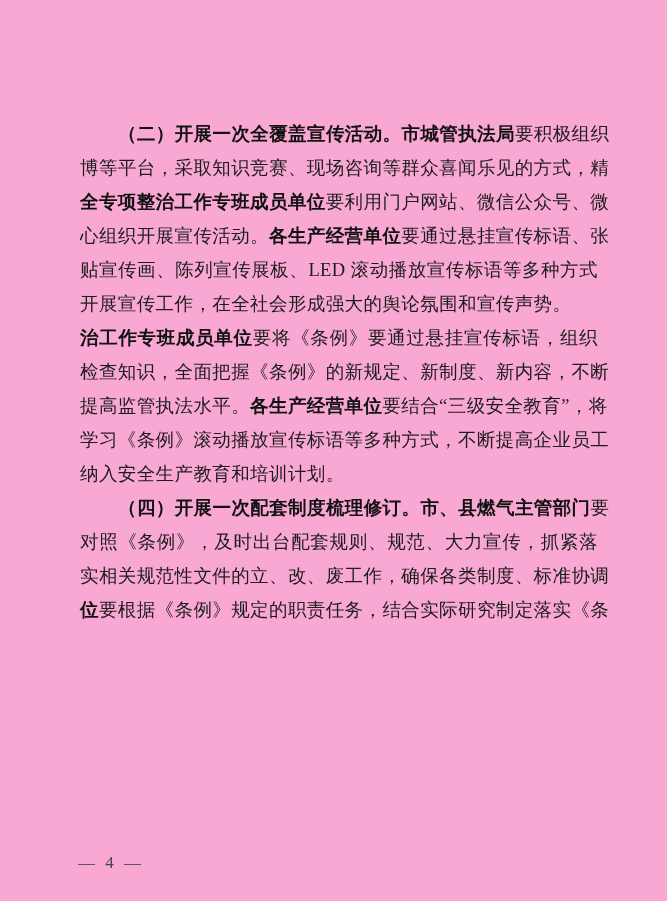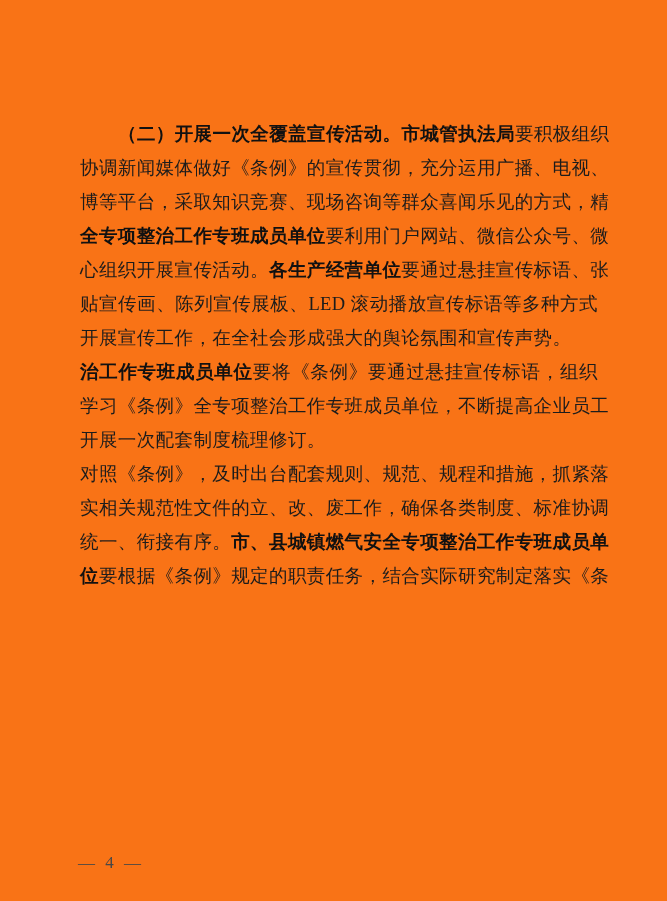--- a/index.html
+++ b/index.html
@@ -4,21 +4,21 @@
 <style>
   html, body {
     margin: 0;
     padding: 0;
     background: #ffffff;
   }
   .page {
     position: relative;
     width: 667px;
     height: 901px;
-    background: #f97316;
+    background: #f9a8d4;
     overflow: hidden;
     font-family: "Liberation Serif", "DejaVu Serif", serif;
   }
   .doc-body {
     position: absolute;
     left: 80px;
     top: 117px;
     width: 518px;
   }
   .text-line {
@@ -52,28 +52,29 @@
     color: #474747;
     letter-spacing: 3px;
   }
 </style>
 </head>
 <body>
 
 <div class="page">
   <div class="doc-body">
       <div class="text-line indent"><span class="seg-bold">（二）开展一次全覆盖宣传活动。市城管执法局</span><span class="seg-normal">要积极组织</span></div>
-      <div class="text-line"><span class="seg-normal">协调新闻媒体做好《条例》的宣传贯彻，充分运用广播、电视、</span></div>
       <div class="text-line"><span class="seg-normal">博等平台，采取知识竞赛、现场咨询等群众喜闻乐见的方式，精</span></div>
       <div class="text-line"><span class="seg-bold">全专项整治工作专班成员单位</span><span class="seg-normal">要利用门户网站、微信公众号、微</span></div>
       <div class="text-line"><span class="seg-normal">心组织开展宣传活动。</span><span class="seg-bold">各生产经营单位</span><span class="seg-normal">要通过悬挂宣传标语、张</span></div>
       <div class="text-line"><span class="seg-normal">贴宣传画、陈列宣传展板、LED 滚动播放宣传标语等多种方式</span></div>
       <div class="text-line para-end"><span class="seg-normal">开展宣传工作，在全社会形成强大的舆论氛围和宣传声势。</span></div>
       <div class="text-line"><span class="seg-bold">治工作专班成员单位</span><span class="seg-normal">要将《条例》要通过悬挂宣传标语，组织</span></div>
-      <div class="text-line"><span class="seg-normal">学习《条例》全专项整治工作专班成员单位，不断提高企业员工</span></div>
-      <div class="text-line para-end"><span class="seg-normal">开展一次配套制度梳理修订。</span></div>
-      <div class="text-line"><span class="seg-normal">对照《条例》，及时出台配套规则、规范、规程和措施，抓紧落</span></div>
+      <div class="text-line"><span class="seg-normal">检查知识，全面把握《条例》的新规定、新制度、新内容，不断</span></div>
+      <div class="text-line"><span class="seg-normal">提高监管执法水平。</span><span class="seg-bold">各生产经营单位</span><span class="seg-normal">要结合“三级安全教育”，将</span></div>
+      <div class="text-line"><span class="seg-normal">学习《条例》滚动播放宣传标语等多种方式，不断提高企业员工</span></div>
+      <div class="text-line para-end"><span class="seg-normal">纳入安全生产教育和培训计划。</span></div>
+      <div class="text-line indent"><span class="seg-bold">（四）开展一次配套制度梳理修订。市、县燃气主管部门</span><span class="seg-normal">要</span></div>
+      <div class="text-line"><span class="seg-normal">对照《条例》，及时出台配套规则、规范、大力宣传，抓紧落</span></div>
       <div class="text-line"><span class="seg-normal">实相关规范性文件的立、改、废工作，确保各类制度、标准协调</span></div>
-      <div class="text-line"><span class="seg-normal">统一、衔接有序。</span><span class="seg-bold">市、县城镇燃气安全专项整治工作专班成员单</span></div>
       <div class="text-line"><span class="seg-bold">位</span><span class="seg-normal">要根据《条例》规定的职责任务，结合实际研究制定落实《条</span></div>
     </div>
   <div class="page-number">— 4 —</div>
 </div>
 
 </body></html>

